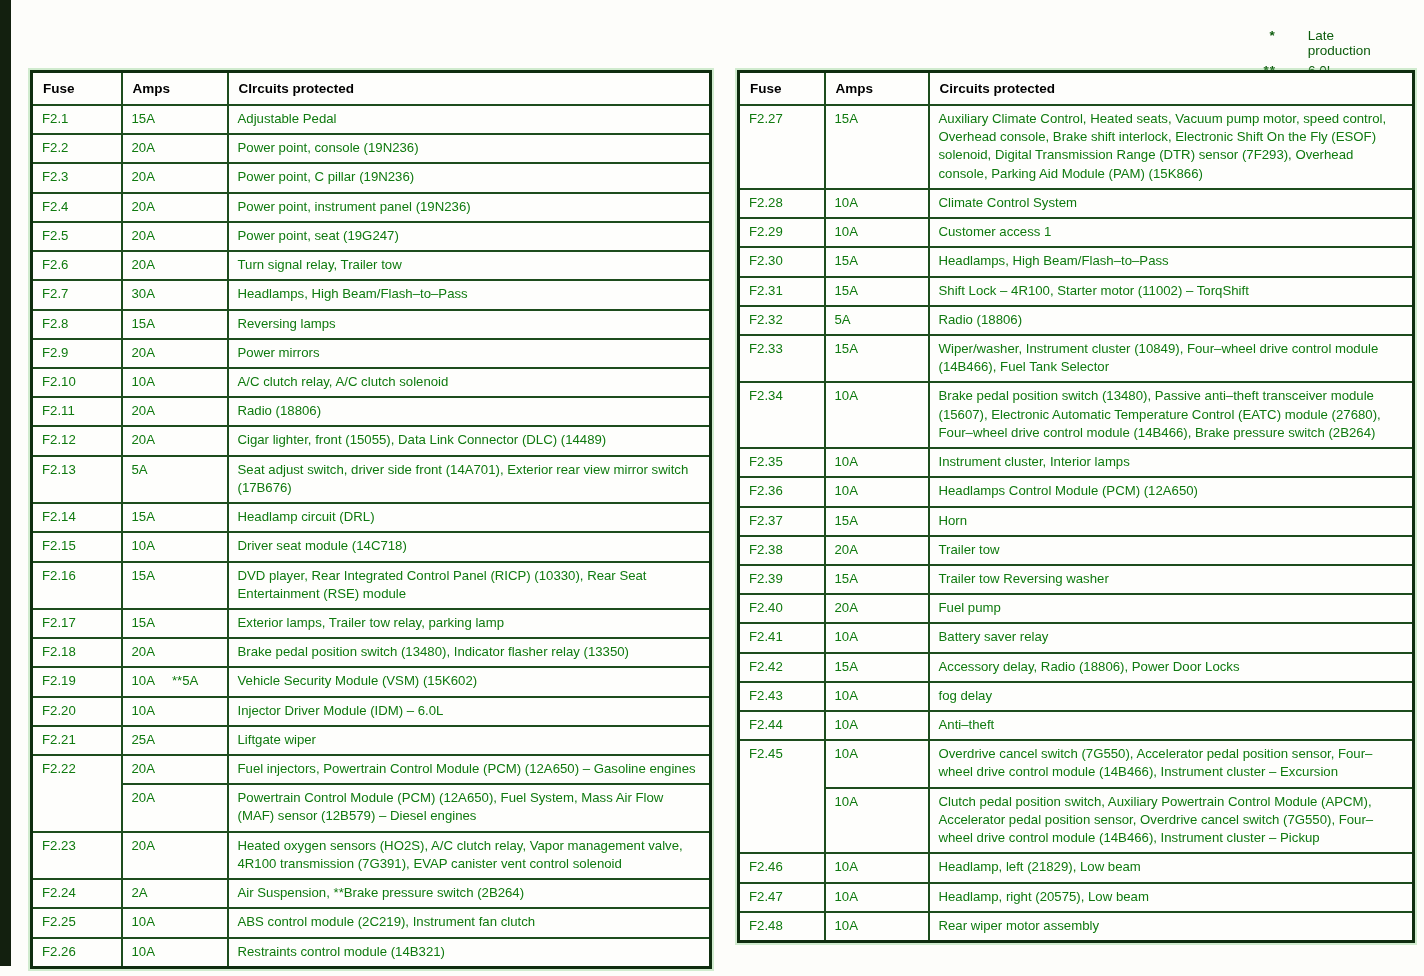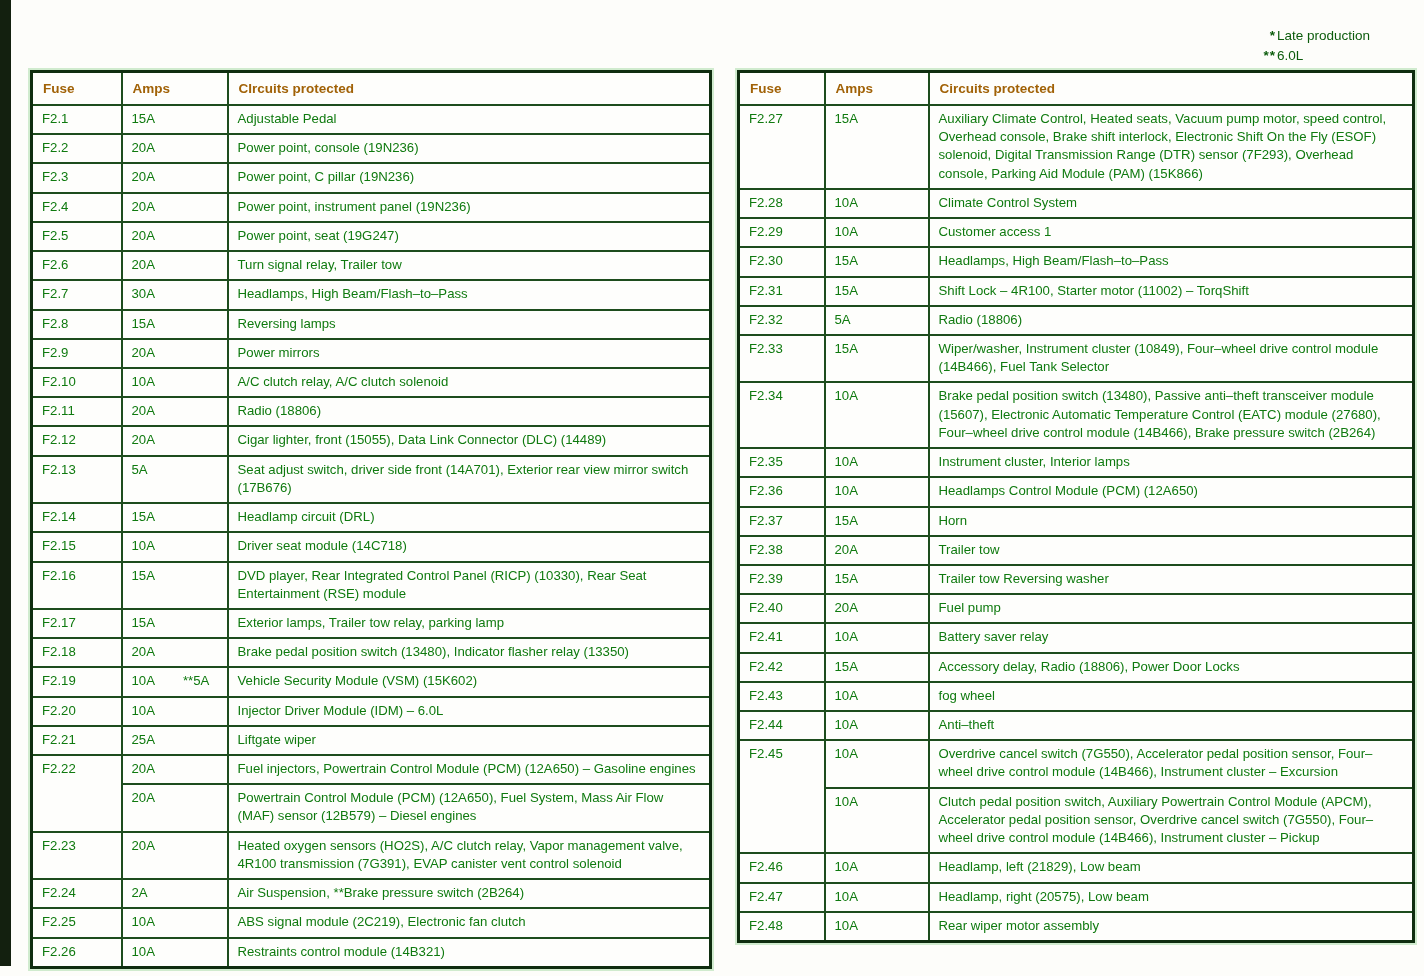--- a/index.html
+++ b/index.html
@@ -25,50 +25,50 @@
   .legend {
     position: absolute;
     top: 28px;
     left: 1250px;
     width: 150px;
     color: #0c5c0c;
     font-size: 13.5px;
   }
   .legend-row { display: flex; margin-bottom: 5px; align-items: baseline; }
   .legend-sym { width: 26px; text-align: right; font-weight: bold; letter-spacing: 1px; }
-  .legend-label { margin-left: 1px; }
+  .legend-label { margin-left: 32px; }
   table.fuse-table {
     position: absolute;
     top: 70px;
     border-collapse: collapse;
     table-layout: fixed;
     background: #fefefc;
     border: 3px solid #0f2d0f;
     box-shadow: 0 0 0 2px rgba(122, 200, 122, 0.35);
   }
   #left-table  { left: 30px;  width: 682px; }
   #right-table { left: 737px; width: 678px; }
   .fuse-table th, .fuse-table td {
     border: 2px solid #1d4c1d;
     vertical-align: top;
     text-align: left;
   }
   .fuse-table th {
-    color: #a16207;
+    color: #000000;
     font-size: 13.5px;
     font-weight: bold;
     padding: 8px 10px;
   }
   .fuse-table td {
     color: #0f7a0f;
     font-size: 13.2px;
     line-height: 1.38;
     padding: 4px 9px 5px 9px;
   }
-  .amps-note { margin-left: 28px; }
+  .amps-note { margin-left: 17px; }
 </style>
 </head>
 <body>
 
 <div class="page">
 
   <div class="left-bar"></div>
 
   <div class="legend">
     <div class="legend-row">
@@ -215,21 +215,21 @@
           <td>Heated oxygen sensors (HO2S), A/C clutch relay, Vapor management valve, 4R100 transmission (7G391), EVAP canister vent control solenoid</td>
         </tr>
         <tr>
           <td>F2.24</td>
           <td><span>2A</span></td>
           <td>Air Suspension, **Brake pressure switch (2B264)</td>
         </tr>
         <tr>
           <td>F2.25</td>
           <td><span>10A</span></td>
-          <td>ABS signal module (2C219), Electronic fan clutch</td>
+          <td>ABS control module (2C219), Instrument fan clutch</td>
         </tr>
         <tr>
           <td>F2.26</td>
           <td><span>10A</span></td>
           <td>Restraints control module (14B321)</td>
         </tr>
       </tbody>
   </table>
 
   <table class="fuse-table" id="right-table">
@@ -322,21 +322,21 @@
           <td>Battery saver relay</td>
         </tr>
         <tr>
           <td>F2.42</td>
           <td><span>15A</span></td>
           <td>Accessory delay, Radio (18806), Power Door Locks</td>
         </tr>
         <tr>
           <td>F2.43</td>
           <td><span>10A</span></td>
-          <td>fog wheel</td>
+          <td>fog delay</td>
         </tr>
         <tr>
           <td>F2.44</td>
           <td><span>10A</span></td>
           <td>Anti–theft</td>
         </tr>
         <tr>
           <td rowspan="2">F2.45</td>
           <td><span>10A</span></td>
           <td>Overdrive cancel switch (7G550), Accelerator pedal position sensor, Four–wheel drive control module (14B466), Instrument cluster – Excursion</td>

